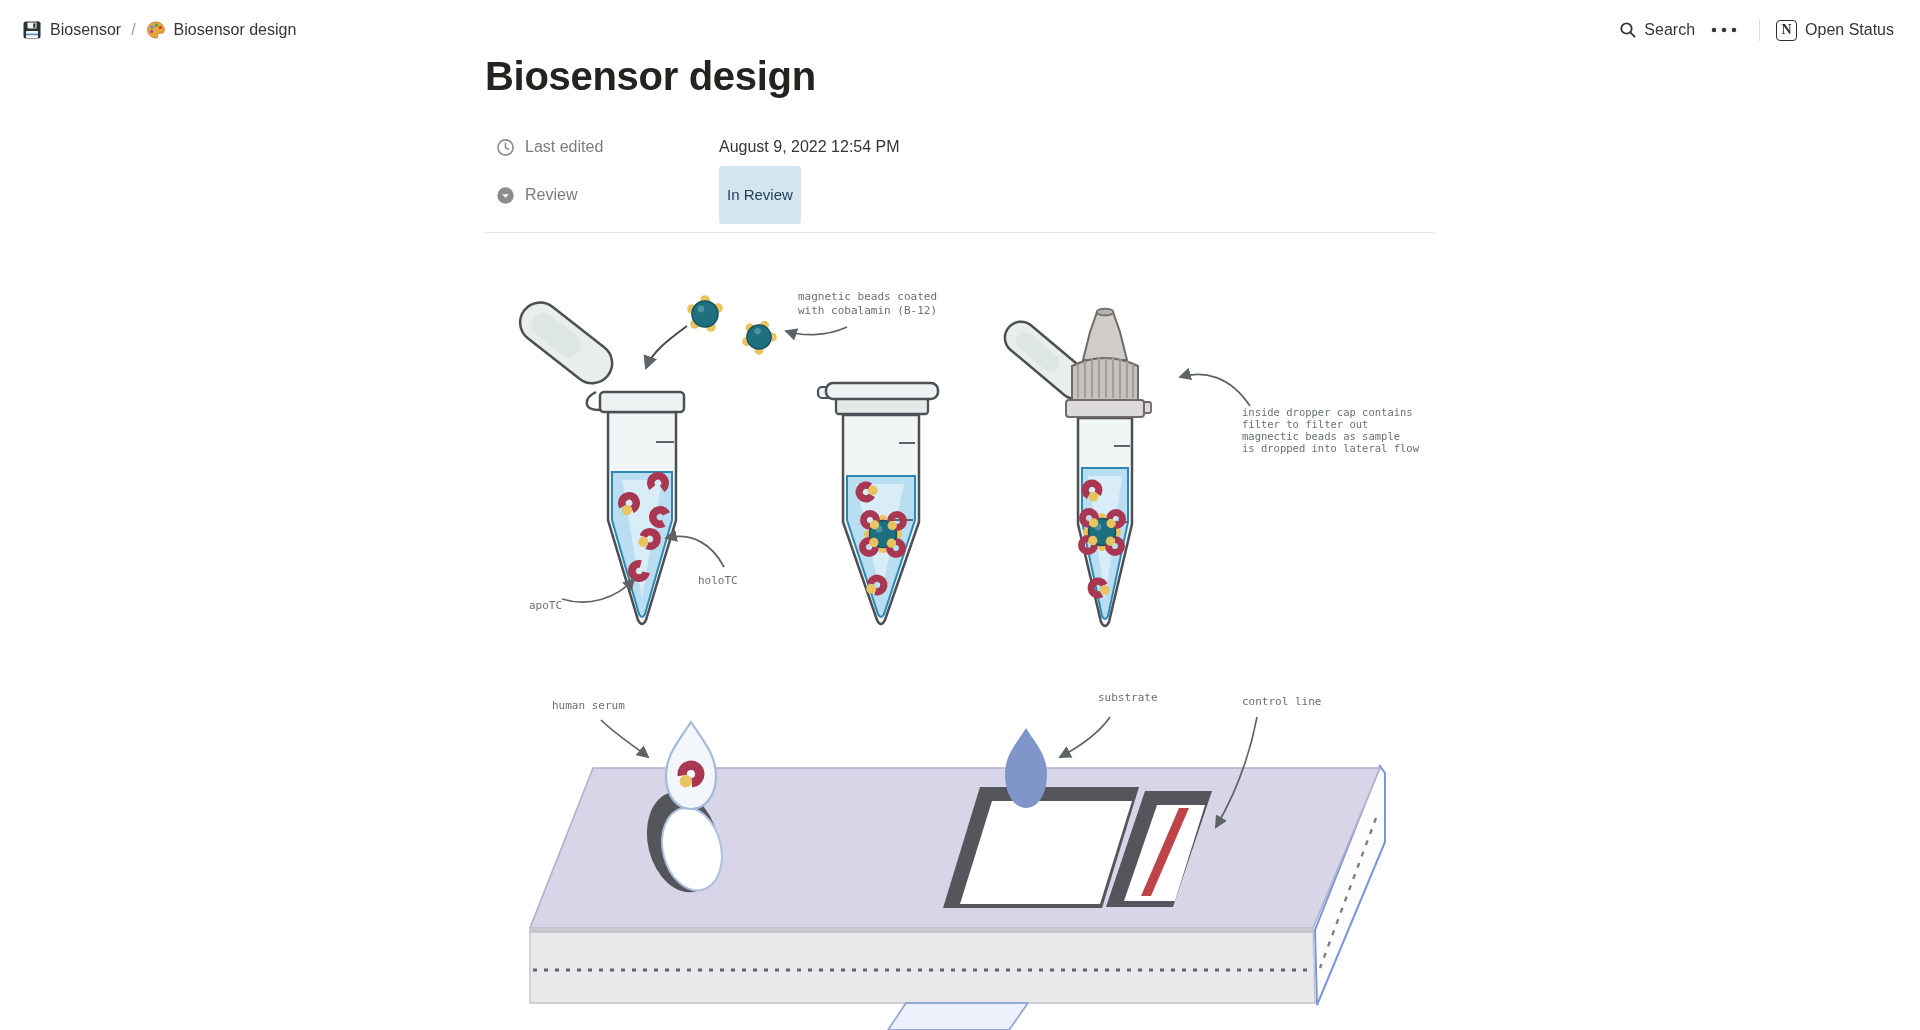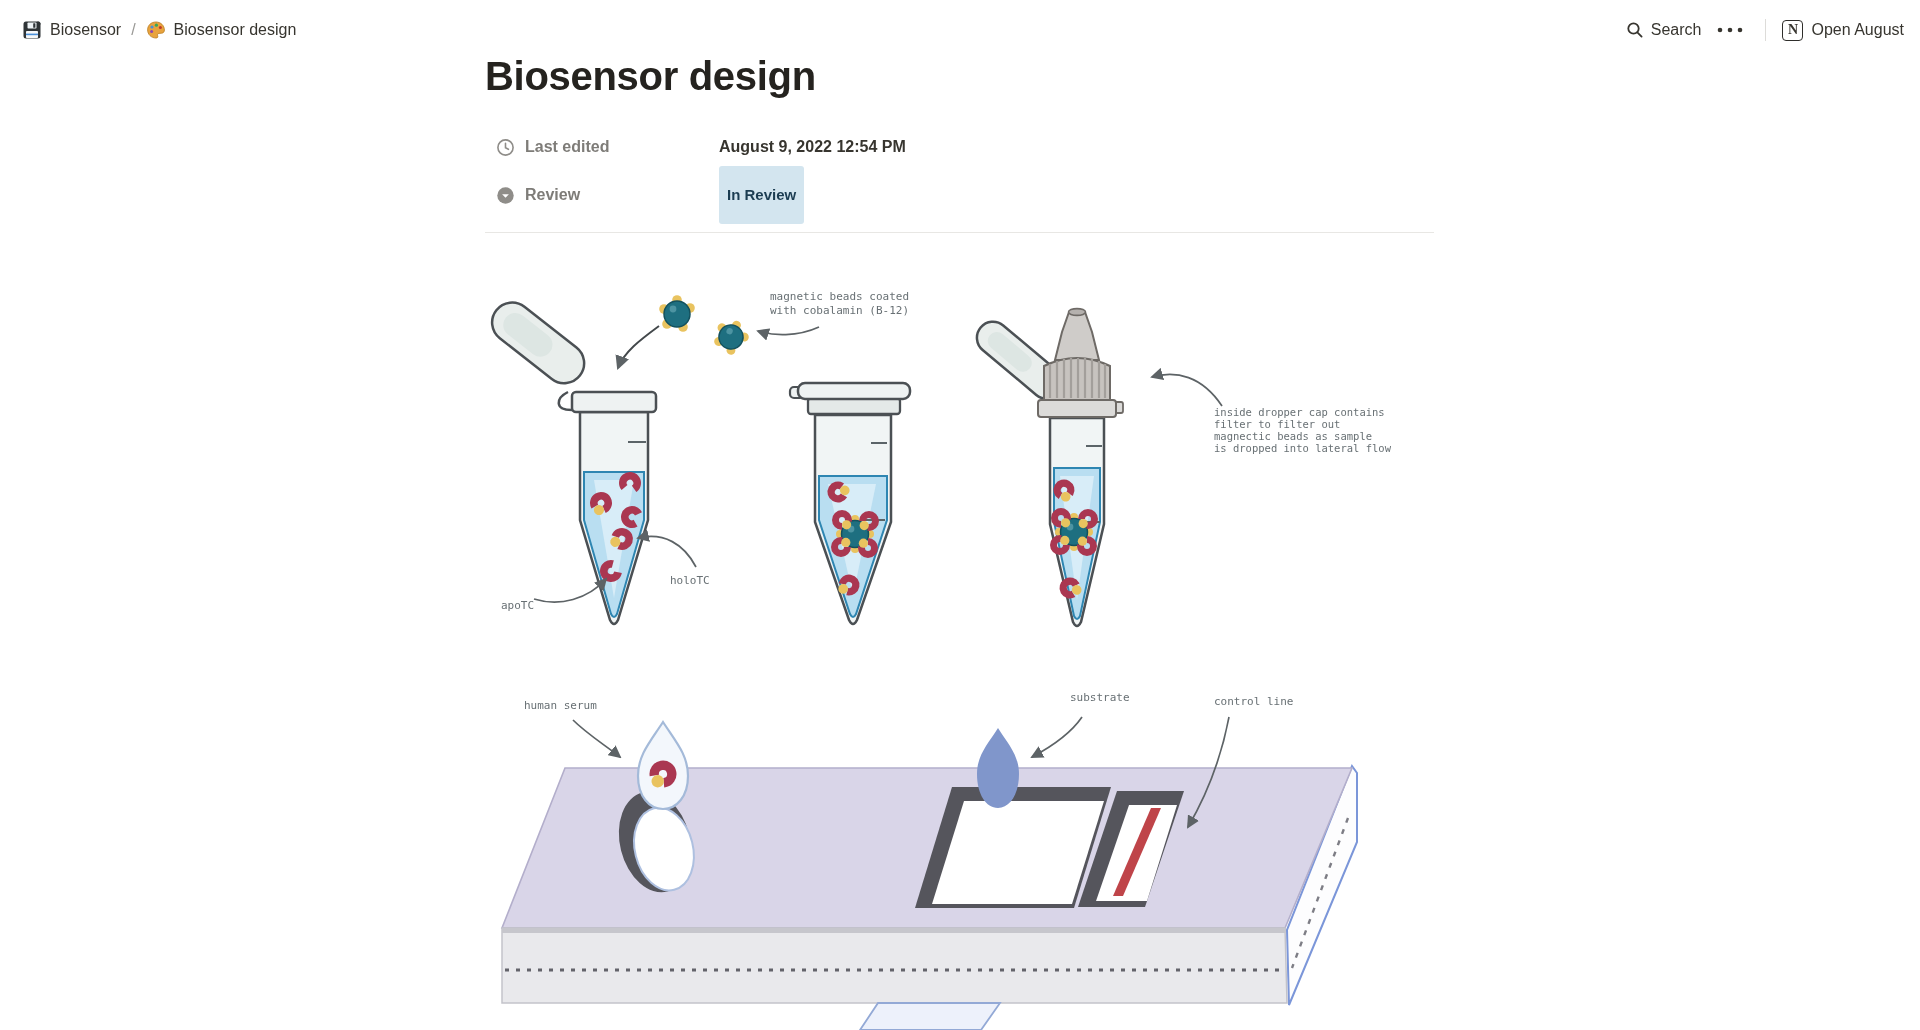--- a/index.html
+++ b/index.html
@@ -2,47 +2,47 @@
 <html><head>
 <meta charset="utf-8">
 <style>
   * { margin:0; padding:0; box-sizing:border-box; }
   html,body { width:1920px; height:1030px; background:#ffffff; overflow:hidden;
               font-family:"Liberation Sans", sans-serif; color:#37352f; }
 
   
   .topbar { position:absolute; left:0; top:0; width:1920px; height:60px;
             display:flex; align-items:center; justify-content:space-between;
-            padding:0 16px 0 22px; font-size:16px; }
+            padding:0 26px 0 22px; font-size:16px; }
   .crumbs { display:flex; align-items:center; gap:8px; }
   .crumb  { cursor:pointer; white-space:nowrap; }
   .crumb-sep { color:#9b9a97; padding:0 2px; }
   .tb-right { display:flex; align-items:center; gap:10px; }
   .tb-search { display:flex; align-items:center; gap:7px; cursor:pointer; }
   .tb-more { display:flex; align-items:center; padding:0 6px; cursor:pointer; }
   .tb-divider { width:1px; height:22px; background:#dddcd9; margin:0 6px; }
   .tb-open { display:flex; align-items:center; gap:8px; cursor:pointer; }
   .notion-logo { width:21px; height:21px; border:1.6px solid #2f2e2b; border-radius:4px;
                  display:flex; align-items:center; justify-content:center;
                  font-family:"Liberation Serif", serif; font-weight:bold; font-size:14px; }
 
   
   .content { position:absolute; left:485px; top:0; width:950px; }
   .page-title { margin-top:52px; font-size:40px; line-height:1.2; font-weight:700;
                 letter-spacing:-0.3px; color:#25231f; }
   .props { margin-top:30px; }
-  .prop-row { display:flex; align-items:center; height:34px; margin-bottom:14px;font-weight:bold; }
+  .prop-row { display:flex; align-items:center; height:34px; margin-bottom:14px; }
   .prop-label { width:234px; padding-left:11px; display:flex; align-items:center; gap:10px;
                 color:#7e7c78; font-size:16px; }
   .prop-value { font-size:16px; color:#37352f;text-align:right; }
   .badge { display:inline-block; background:#d3e5ef; color:#1c3d52; font-size:15px;
            line-height:1.3; padding:19px 8px; border-radius:3px; }
   .divider { margin-top:20px; border:none; border-top:1px solid #e8e7e4; width:949px; }
 
-  .diagram-wrap { position:absolute; left:472px; top:270px; width:950px; height:760px; }
+  .diagram-wrap { position:absolute; left:500px; top:270px; width:950px; height:760px; }
   svg text.mono { font-family:"DejaVu Sans Mono", monospace; fill:#687074; }
 </style>
 </head>
 <body>
 
 <div class="topbar">
   <div class="crumbs">
     <span style="display:flex">
       <svg width="20" height="20" viewBox="0 0 20 20">
         <rect x="1.5" y="1.5" width="17" height="17" rx="2.5" fill="#2f3437"></rect>
@@ -82,21 +82,21 @@
         <svg width="26" height="6" viewBox="0 0 26 6">
           <circle cx="3" cy="3" r="2.3" fill="#37352f"></circle>
           <circle cx="13" cy="3" r="2.3" fill="#37352f"></circle>
           <circle cx="23" cy="3" r="2.3" fill="#37352f"></circle>
         </svg>
       </span>
     </div>
     <div class="tb-divider"></div>
     <div class="tb-open">
       <span class="notion-logo">N</span>
-      <span>Open August</span>
+      <span>Open Status</span>
     </div>
   </div>
 </div>
 
 <div class="content">
   <h1 class="page-title">Biosensor design</h1>
 
   <div class="props">
     <div class="prop-row">
       <div class="prop-label">

